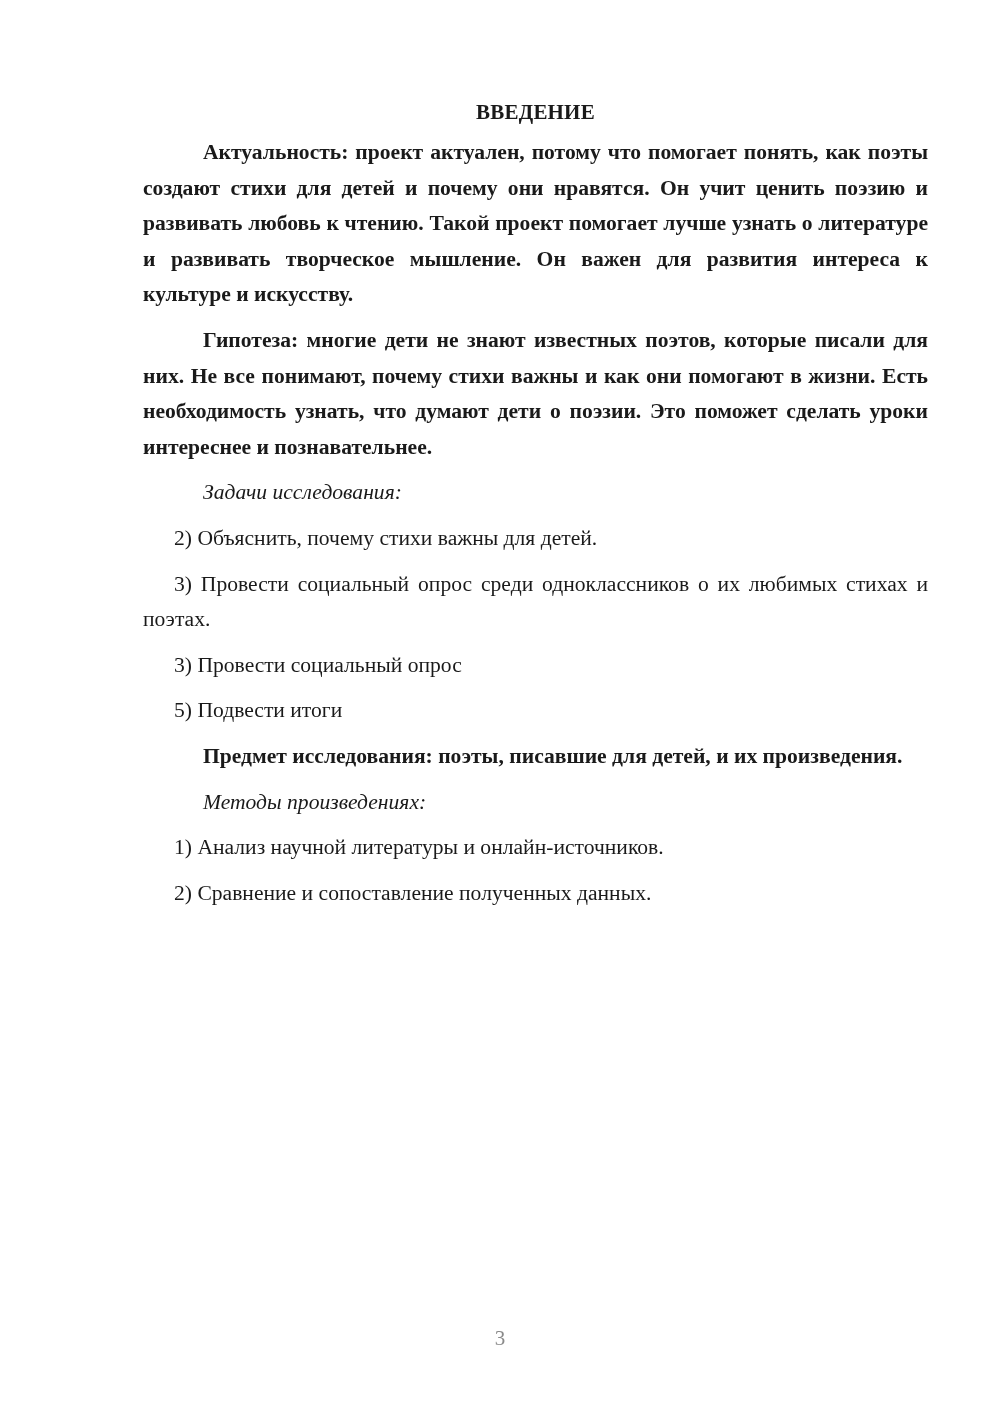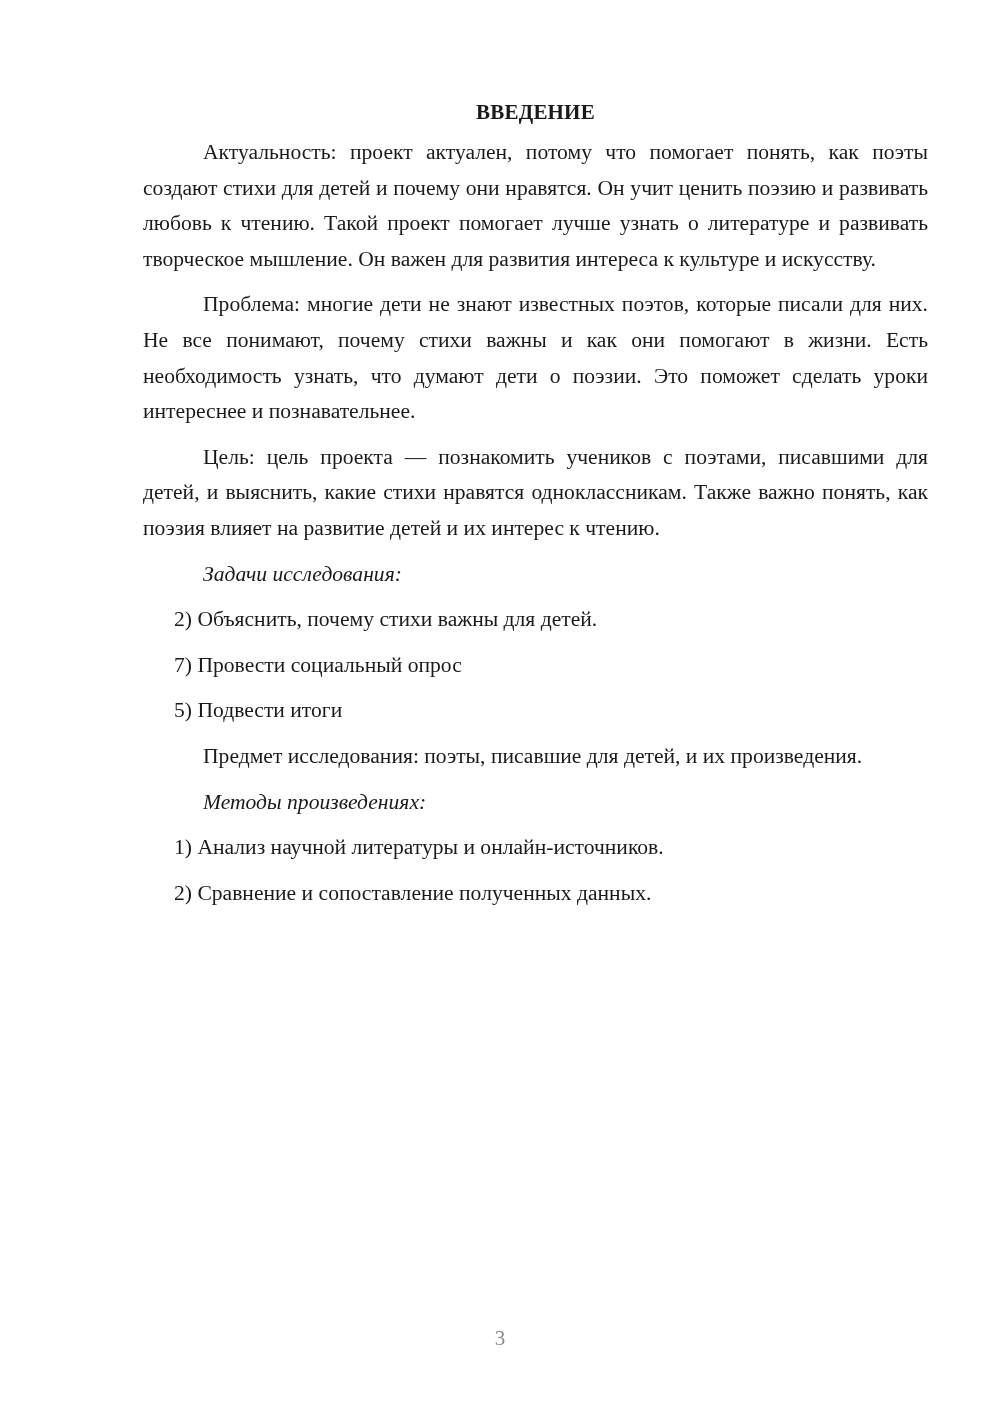--- a/index.html
+++ b/index.html
@@ -9,45 +9,45 @@
       background: #ffffff; color: #1a1a1a;
       font-family: "Liberation Serif", serif;
       padding-left: 36px;
     }
     .content { position: absolute; left: 143px; top: 97px; width: 785px; }
     .title {
       font-weight: bold; font-size: 21px; text-align: center;
       margin: 0; height: 30px; line-height: 30px; letter-spacing: 0.2px;
     }
     p { margin: 0; font-size: 21.6px; line-height: 35.6px; text-align: justify; }
-    .para { text-indent: 60px; }
+    .para { text-indent: 60px; font-weight: bold; }
     .title + .para { margin-top: 8px; }
     .para, .list-item, .label { margin-bottom: 10px; }
     .list-item { text-indent: 31px; }
     .label { text-indent: 60px; font-style: italic; }
     .page-number {
       position: absolute; left: 0; width: 1000px; top: 1326px;
       text-align: center; font-size: 21px; color: #8a8a8a;
       font-family: "Liberation Serif", serif;
     }
   </style>
 </head>
 <body>
 
 <div class="page">
   <div class="content">
     <p class="title">ВВЕДЕНИЕ</p>
 
     <p class="para">Актуальность: проект актуален, потому что помогает понять, как поэты создают стихи для детей и почему они нравятся. Он учит ценить поэзию и развивать любовь к чтению. Такой проект помогает лучше узнать о литературе и развивать творческое мышление. Он важен для развития интереса к культуре и искусству.</p>
-    <p class="para">Проблема: многие дети не знают известных поэтов, которые писали для них. Не все понимают, почему стихи важны и как они помогают в жизни. Есть необходимость узнать, что думают дети о поэзии. Это поможет сделать уроки интереснее и познавательнее.</p>
-    <p class="para">Цель: цель проекта — познакомить учеников с поэтами, писавшими для детей, и выяснить, какие стихи нравятся одноклассникам. Также важно понять, как поэзия влияет на развитие детей и их интерес к чтению.</p>
+    <p class="para">Гипотеза: многие дети не знают известных поэтов, которые писали для них. Не все понимают, почему стихи важны и как они помогают в жизни. Есть необходимость узнать, что думают дети о поэзии. Это поможет сделать уроки интереснее и познавательнее.</p>
 
     <p class="label">Задачи исследования:</p>
     <p class="list-item">2) Объяснить, почему стихи важны для детей.</p>
-    <p class="list-item">7) Провести социальный опрос</p>
+    <p class="list-item">3) Провести социальный опрос среди одноклассников о их любимых стихах и поэтах.</p>
+    <p class="list-item">3) Провести социальный опрос</p>
     <p class="list-item">5) Подвести итоги</p>
 
     <p class="para">Предмет исследования: поэты, писавшие для детей, и их произведения.</p>
 
     <p class="label">Методы произведениях:</p>
     <p class="list-item">1) Анализ научной литературы и онлайн-источников.</p>
     <p class="list-item">2) Сравнение и сопоставление полученных данных.</p>
   </div>
 
   <div class="page-number">3</div>

